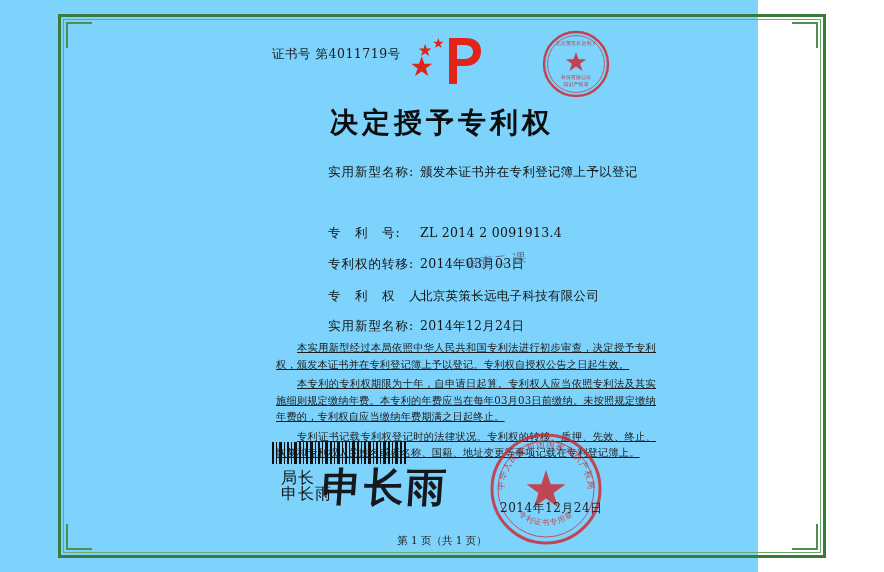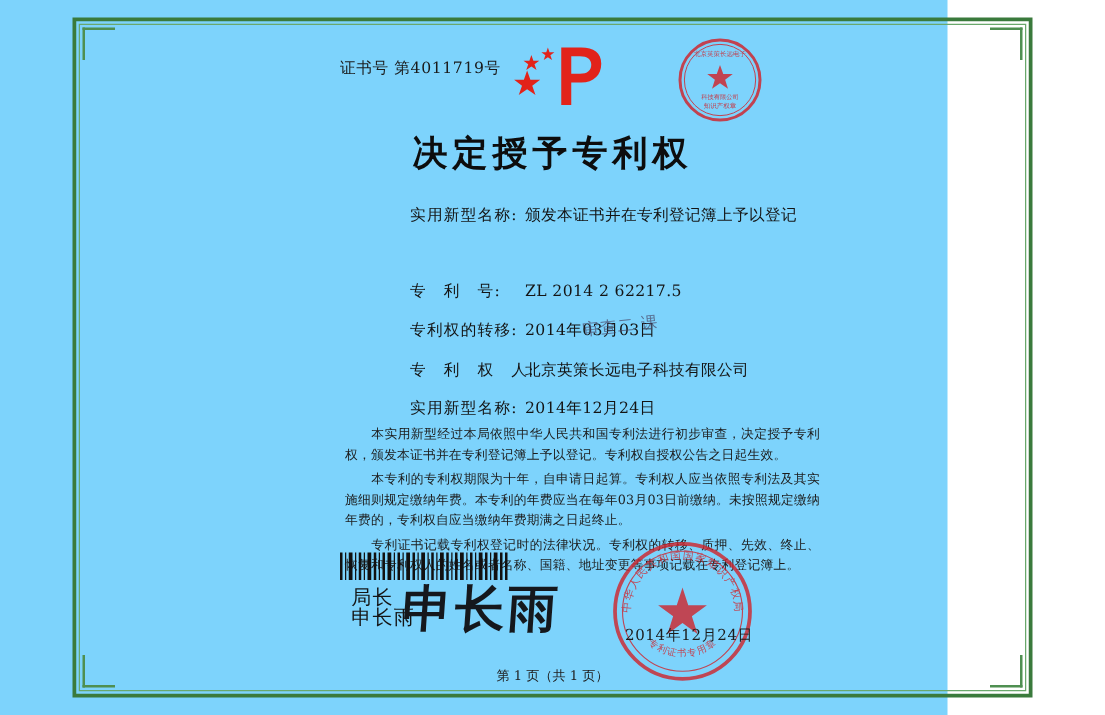--- a/index.html
+++ b/index.html
@@ -143,20 +143,21 @@
     font-size: 10.2px;
     line-height: 16.5px;
     color: #1c1c1c;
     font-family: "DejaVu Serif", "Liberation Serif", serif;
     text-align: justify;
   }
   .body-text p {
     margin: 0 0 3px 0;
     text-indent: 21px;
     letter-spacing: 0.2px;
+    text-decoration: underline;
   }
 
   
   .barcode {
     position: absolute;
     left: 272px;
     top: 442px;
     width: 134px;
     height: 22px;
   }
@@ -259,21 +260,21 @@
       </g>
     </svg>
   </div>
 
   <div class="main-title">决定授予专利权</div>
 
   <div class="field f1">
     <span class="lbl">实用新型名称:</span><span class="val">颁发本证书并在专利登记簿上予以登记</span>
   </div>
   <div class="field f3">
-    <span class="lbl">专　利　号:</span><span class="val">ZL 2014 2 62217.5</span>
+    <span class="lbl">专　利　号:</span><span class="val">ZL 2014 2 0091913.4</span>
   </div>
   <div class="field f4">
     <span class="lbl">专利权的转移:</span><span class="val">2014年03月03日</span>
   </div>
   <div class="field f5">
     <span class="lbl">专　利　权　人:</span><span class="val">北京英策长远电子科技有限公司</span>
   </div>
   <div class="field f6">
     <span class="lbl">实用新型名称:</span><span class="val">2014年12月24日</span>
   </div>

